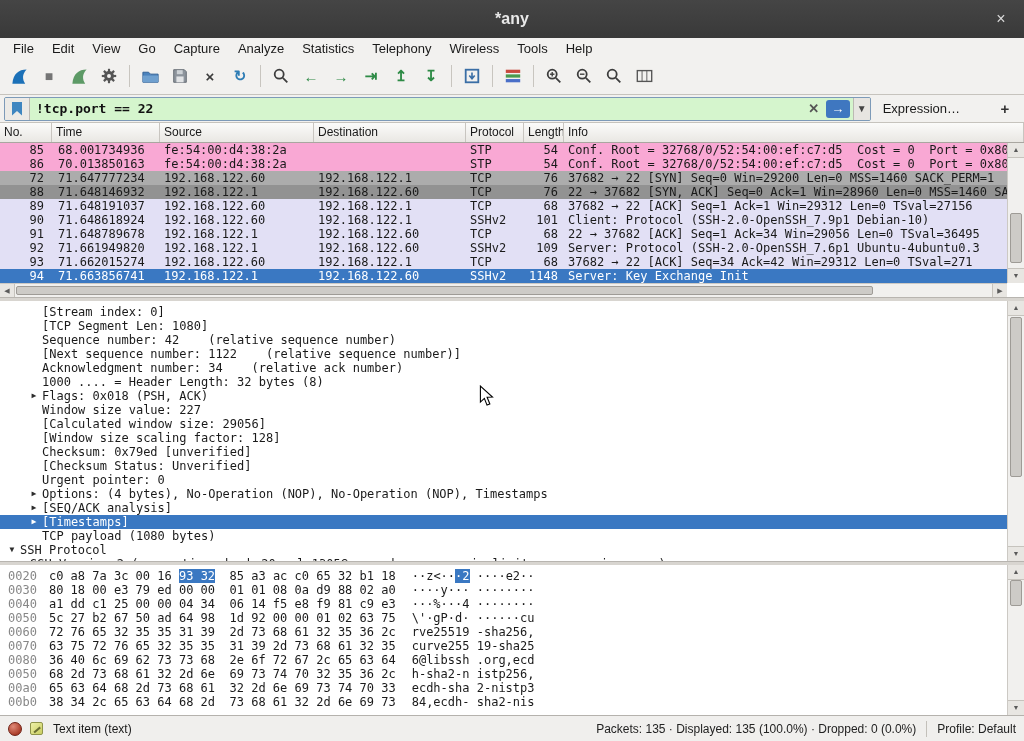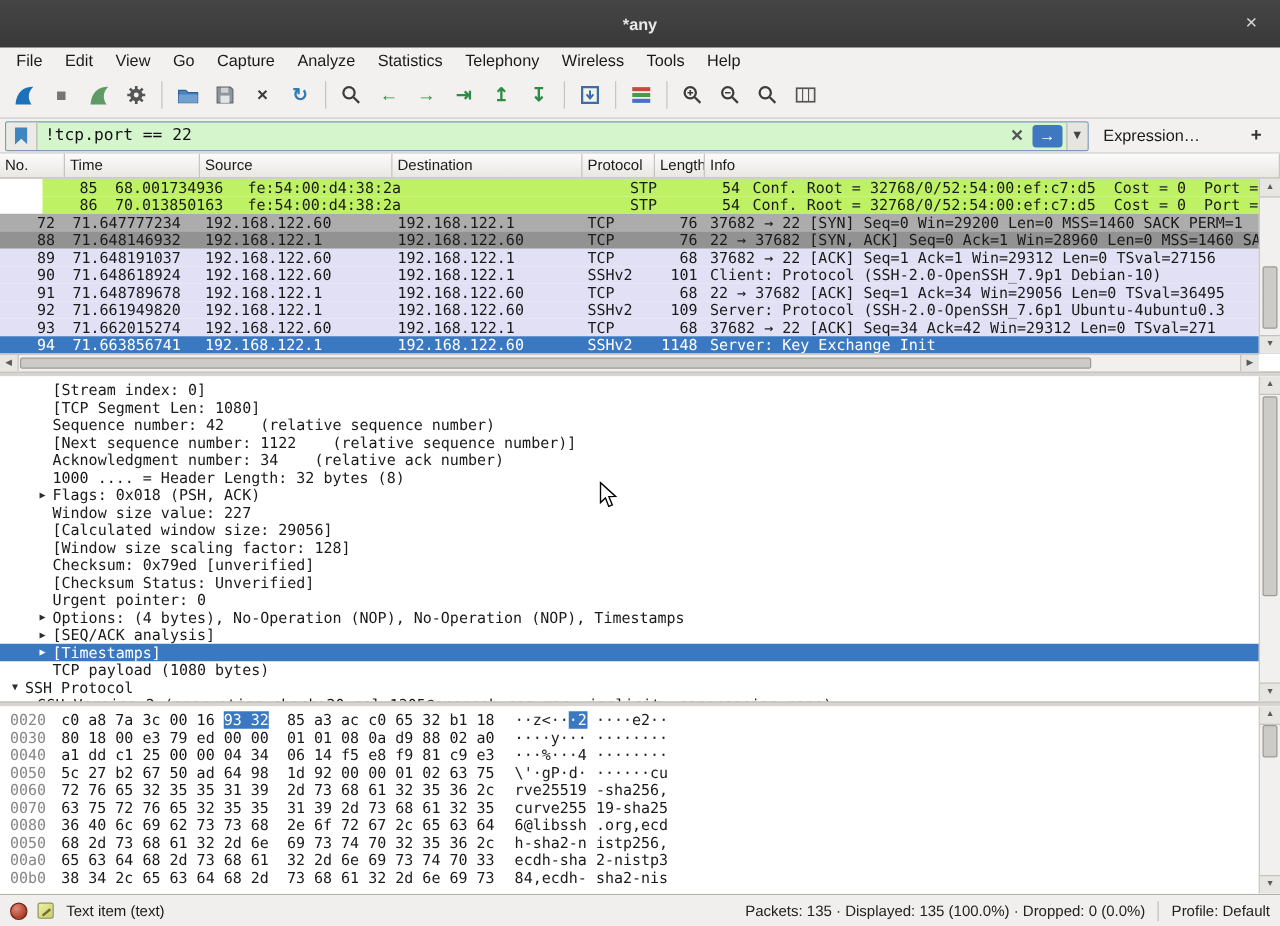--- a/index.html
+++ b/index.html
@@ -3,21 +3,21 @@
 <meta charset="utf-8">
 <style>
   html,body{margin:0;padding:0;}
   body{width:1024px;height:741px;overflow:hidden;position:relative;background:#f2f1ef;
        font-family:"Liberation Sans", sans-serif;font-size:13px;color:#1a1a1a;
        -webkit-font-smoothing:antialiased;}
 
   
   .titlebar{height:38px;background:linear-gradient(#454545,#393939);position:relative;
             display:flex;align-items:center;justify-content:center;}
-  .titlebar .wtitle{color:#e9e9e9;font-weight:bold;font-size:13px;}
+  .titlebar .wtitle{color:#e9e9e9;font-weight:bold;font-size:16px;}
   .titlebar .wclose{position:absolute;right:12px;top:8px;width:22px;height:22px;color:#d9d9d9;
             font-size:16px;line-height:22px;text-align:center;cursor:default;}
 
   
   .menubar{height:20px;display:flex;align-items:center;background:#f2f1ef;padding-left:4px;}
   .mitem{padding:1px 9px;white-space:nowrap;}
 
   
   .toolbar{height:37px;display:flex;align-items:center;background:#f2f1ef;
            border-bottom:1px solid #c6c3bd;padding-left:4px;box-sizing:border-box;}
@@ -33,21 +33,21 @@
   
   .filterbar{height:28px;display:flex;align-items:center;background:#f2f1ef;
              border-bottom:1px solid #c6c3bd;box-sizing:border-box;padding:0 8px 0 4px;}
   .filter-field{flex:1;height:22px;display:flex;align-items:center;background:#d5f5cd;
                 border:1px solid #7d9ab8;border-radius:2px;overflow:hidden;}
   .fbookmark{width:24px;height:100%;background:#eceae6;border-right:1px solid #bcb9b3;
              display:flex;align-items:center;justify-content:center;flex:none;}
   .fbookmark i{display:block;width:10px;height:14px;background:#3f86c0;
              clip-path:polygon(0 0,100% 0,100% 100%,50% 68%,0 100%);}
   .filter-input{flex:1;border:none;outline:none;background:transparent;height:100%;
-             font-family:"DejaVu Sans Mono", monospace;font-size:13px;padding:0 6px;color:#111;}
+             font-family:"DejaVu Sans Mono", monospace;font-size:13px;padding:0 6px;color:#111;font-weight:bold;}
   .fclear{width:18px;text-align:center;color:#555;font-weight:bold;font-size:13px;flex:none;}
   .fapply{width:24px;height:18px;background:#3f77c0;border-radius:3px;color:#fff;text-align:center;
           line-height:17px;font-size:13px;font-weight:bold;margin:0 3px;flex:none;}
   .fdrop{width:16px;height:100%;background:#e7e5e1;border-left:1px solid #bcb9b3;color:#444;
          text-align:center;line-height:22px;font-size:10px;flex:none;}
   .fexpr{margin-left:12px;white-space:nowrap;text-align:center;}
   .fplus{margin-left:34px;width:22px;text-align:center;font-size:15px;font-weight:bold;color:#333;}
 
   
   .plist{height:174px;background:#fff;position:relative;}
@@ -59,21 +59,21 @@
   .c-proto{width:58px;} .c-len{width:40px;} .c-info{flex:1;width:auto;min-width:0;}
   .plist-body{height:140px;position:relative;overflow:hidden;background:#fff;}
   .prow{display:flex;height:14px;line-height:14px;font-family:"DejaVu Sans Mono",monospace;
         font-size:12px;white-space:pre;}
   .prow span{flex:none;overflow:hidden;box-sizing:border-box;}
   .prow .c-no{text-align:right;padding-right:8px;}
   .prow .c-time{padding-left:6px;}
   .prow .c-src,.prow .c-dst,.prow .c-proto{padding-left:4px;}
   .prow .c-len{text-align:right;padding-right:6px;}
   .prow .c-info{flex:1;padding-left:4px;}
-  .stp{background:#bef264;margin-left:34px;}
+  .stp{background:#f9a8d4;}
   .syn1{background:#acacac;}
   .syn2{background:#929292;}
   .tcp{background:#e2e0f5;}
   .selrow{background:#3a78c2;color:#fff;}
 
   
   .vscroll{position:absolute;right:0;top:0;bottom:0;width:17px;background:#f1f0ee;
            border-left:1px solid #ccc9c4;box-sizing:border-box;}
   .sbtn{position:absolute;left:0;right:0;height:14px;background:#e8e6e2;color:#5a5a5a;
         font-size:7px;text-align:center;line-height:14px;}

